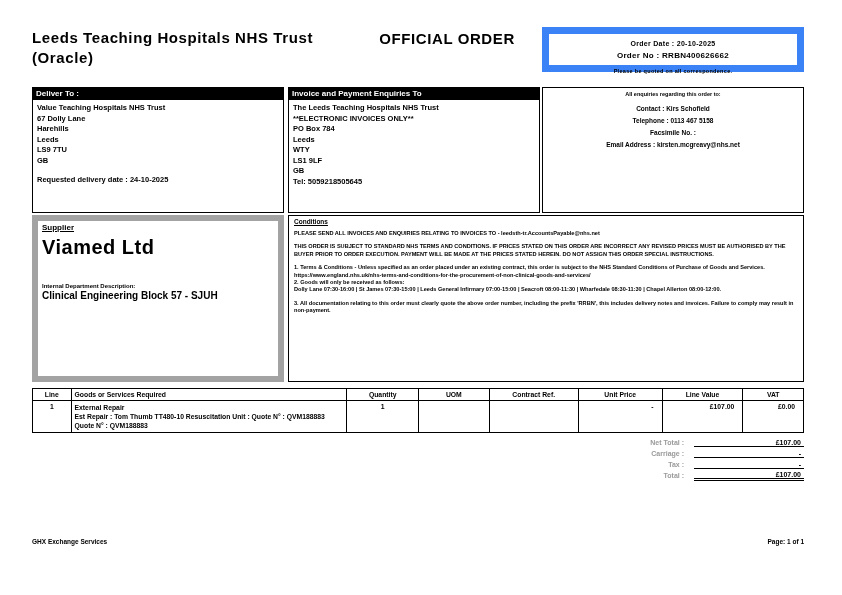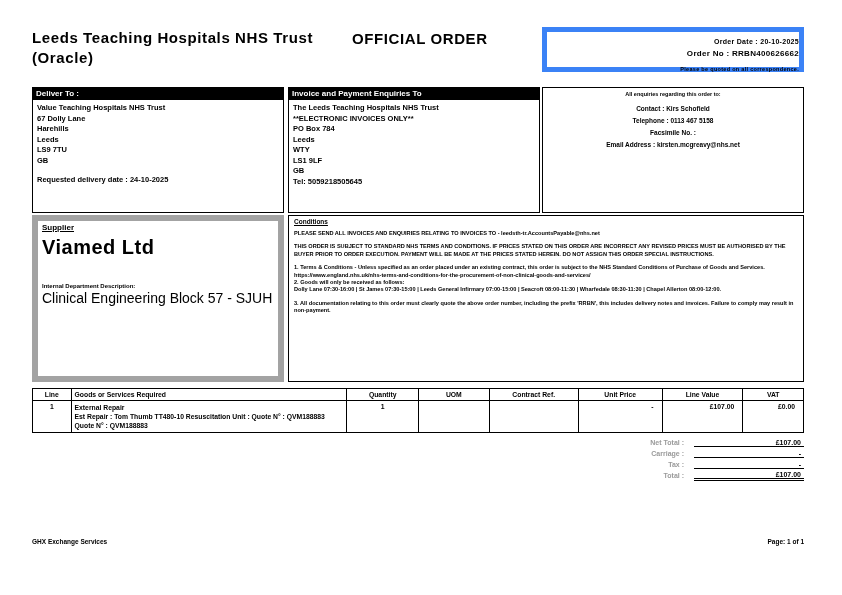--- a/index.html
+++ b/index.html
@@ -28,33 +28,34 @@
     font-size: 15px;
     font-weight: bold;
     letter-spacing: 0.6px;
     line-height: 20px;
   }
   .official-order {
     position: absolute;
     left: 352px;
     top: 30px;
     width: 190px;
+    text-align: center;
     font-size: 15px;
     font-weight: bold;
     letter-spacing: 0.6px;
   }
   .order-meta {
     position: absolute;
     left: 542px;
     top: 27px;
     width: 262px;
     height: 45px;
-    border: 5px solid #3b82f6;
+    border: 7px solid #3b82f6;
     box-sizing: border-box;
-    text-align: right;
+    text-align: center;
     padding-top: 4px;
   }
   .order-meta .row {
     font-size: 7px;
     font-weight: bold;
     line-height: 12px;
     letter-spacing: 0.3px;
   }
   .order-meta .row.big {
     font-size: 8px;
@@ -114,22 +115,22 @@
     font-weight: bold;
     letter-spacing: 0.5px;
     padding: 4px 4px 0 4px;
   }
   .dept-label {
     font-size: 6px;
     font-weight: bold;
     padding: 24px 4px 0 4px;
   }
   .dept-value {
-    font-size: 14px;
-    font-weight: normal;
+    font-size: 10px;
+    font-weight: bold;
     padding: 1px 4px 0 4px;
   }
 
   .cond-label {
     font-size: 6.5px;
     font-weight: bold;
     text-decoration: underline;
     padding: 2px 5px 0 5px;
   }
   .cond-body {

